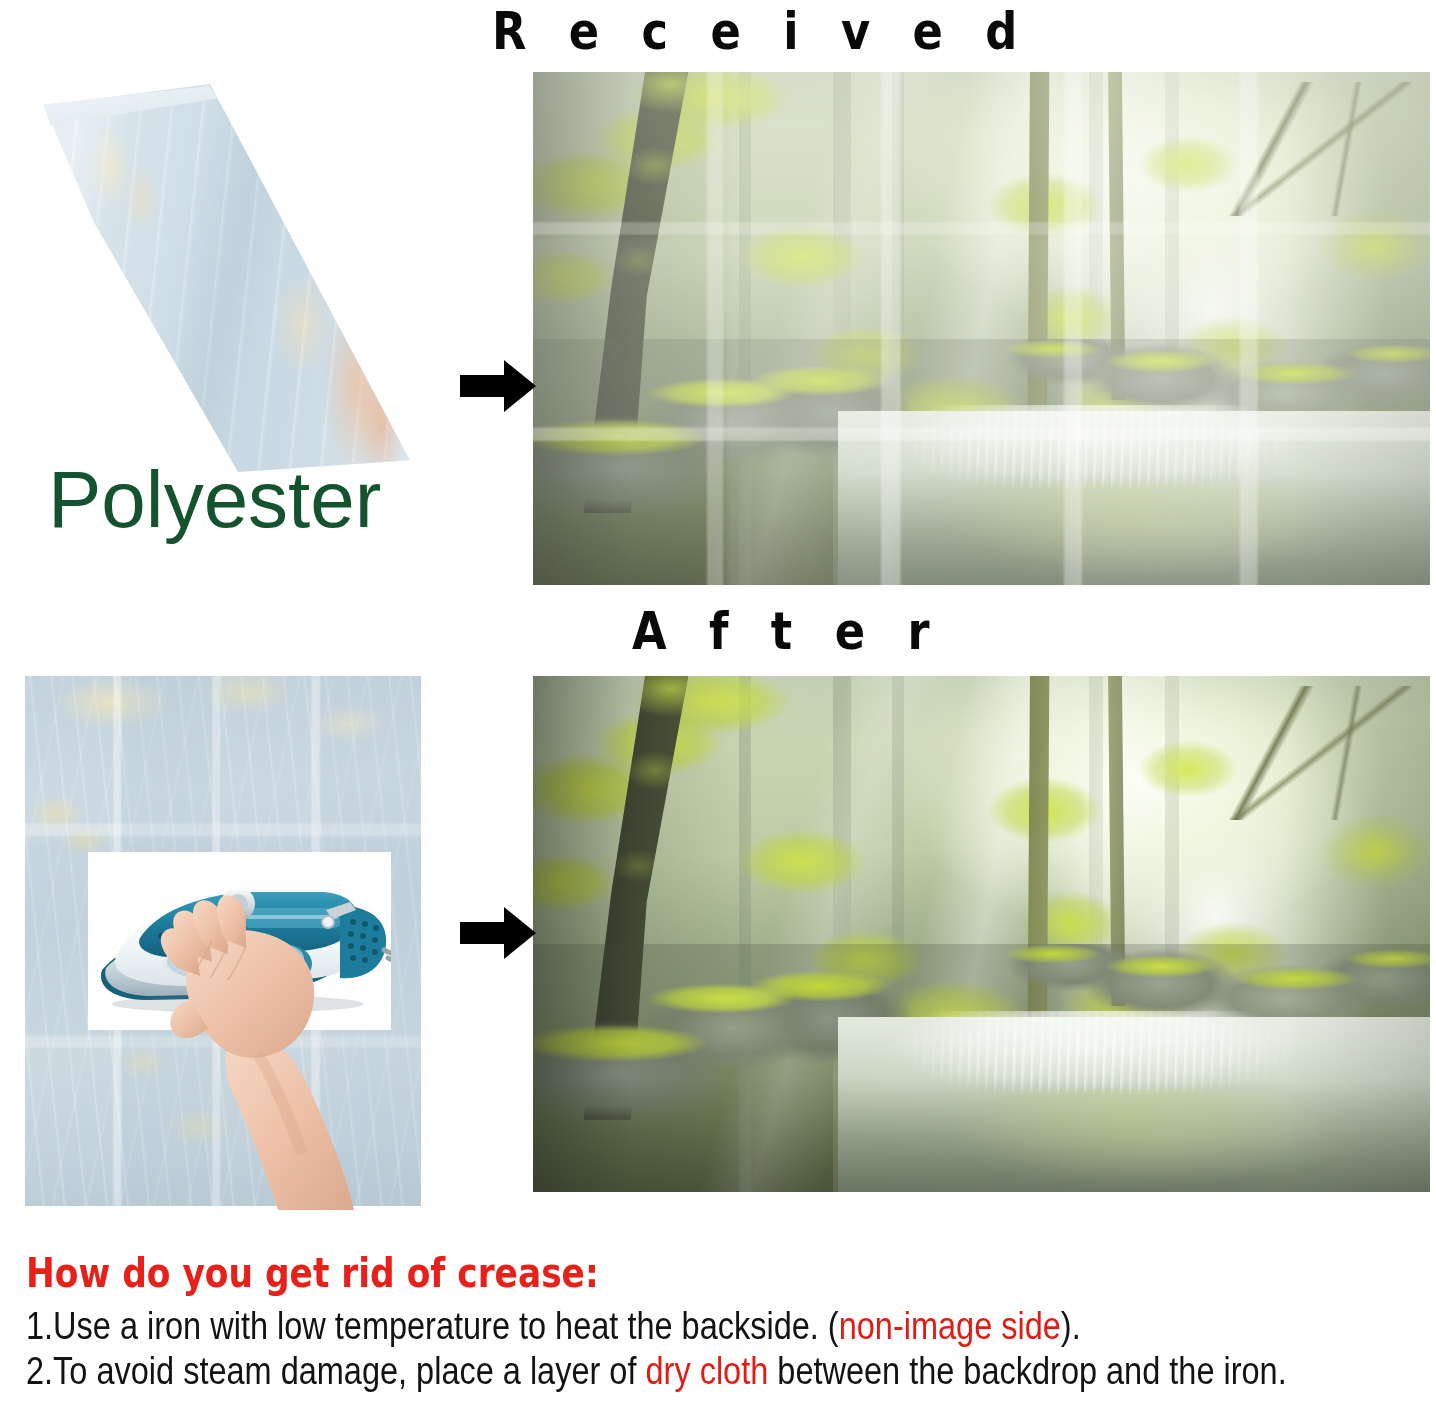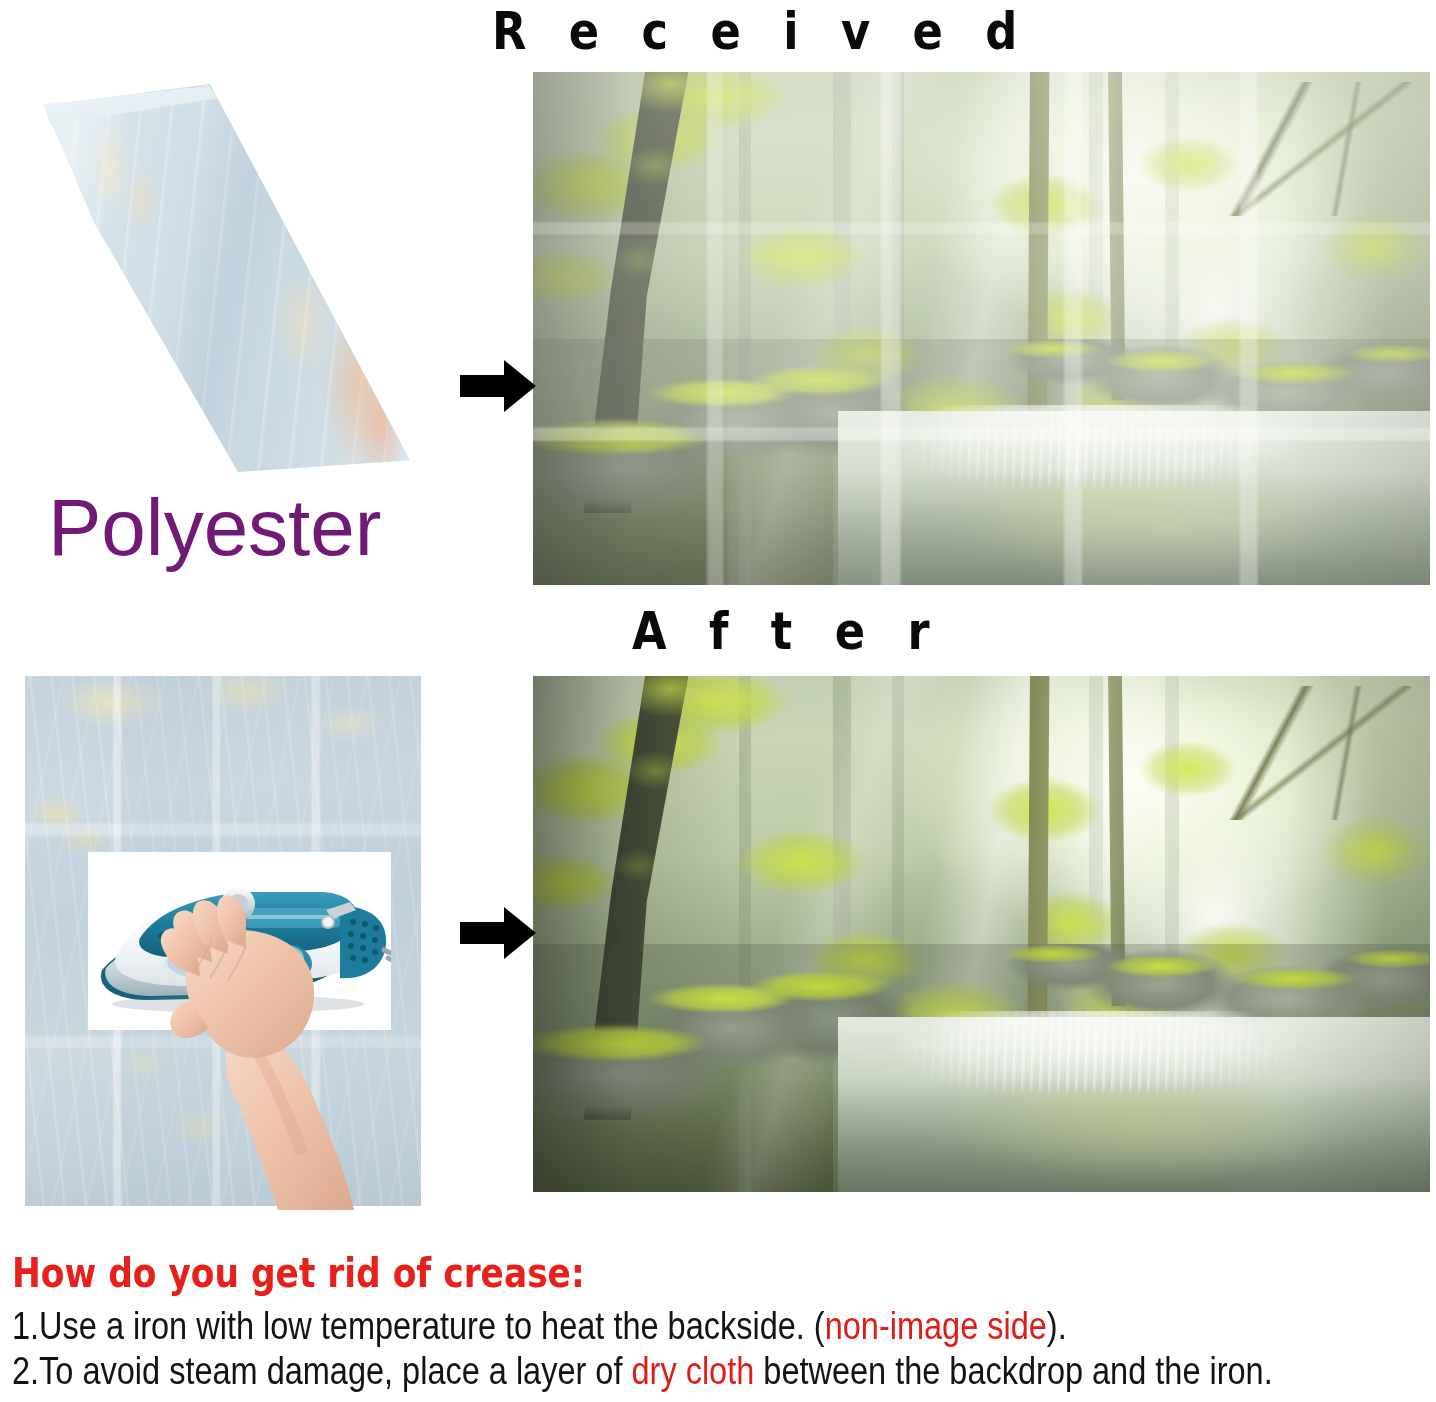--- a/index.html
+++ b/index.html
@@ -22,24 +22,23 @@
   }
   #received-title{left:492px;top:0px;font-size:52px;line-height:62px;}
   #after-title{left:632px;top:600px;font-size:52px;line-height:62px;}
 
   
   #polyester-label{
     position:absolute;left:48px;top:457px;
     font-family:"Liberation Sans","DejaVu Sans",sans-serif;
     font-weight:normal;
     font-size:80px;line-height:86px;
-    color:#701a75;
+    color:#14532d;
     white-space:nowrap;
     z-index:6;
-    margin-top:28px;
   }
 
   
   .arrow{position:absolute;z-index:5;}
   #arrow-top{left:460px;top:358px;}
   #arrow-bottom{left:460px;top:905px;}
 
   
   #folded-fabric{
     position:absolute;left:22px;top:82px;width:400px;height:390px;
@@ -317,21 +316,21 @@
     background:#ffffff;z-index:4;
   }
   #iron-graphic{position:absolute;left:0;top:0;width:100%;height:100%;}
   #hand-graphic{
     position:absolute;left:150px;top:880px;width:250px;height:330px;
     z-index:5;pointer-events:none;
   }
 
   
   #instructions{
-    position:absolute;left:12px;top:1248px;width:1410px;
+    position:absolute;left:26px;top:1248px;width:1410px;
     color:#111111;
   }
   #instr-heading{
     font-family:"DejaVu Sans","Liberation Sans",sans-serif;
     font-weight:bold;
     font-size:40px;line-height:50px;
     color:#e8201a;
     transform:scaleX(0.86);
     transform-origin:left center;
     white-space:nowrap;

